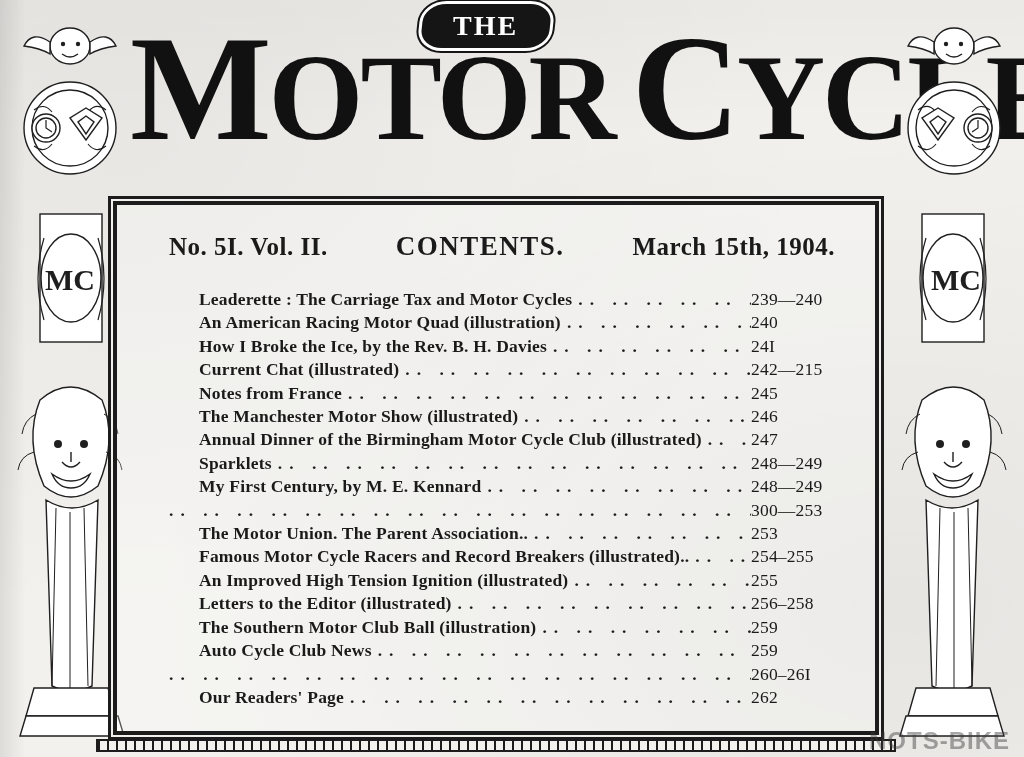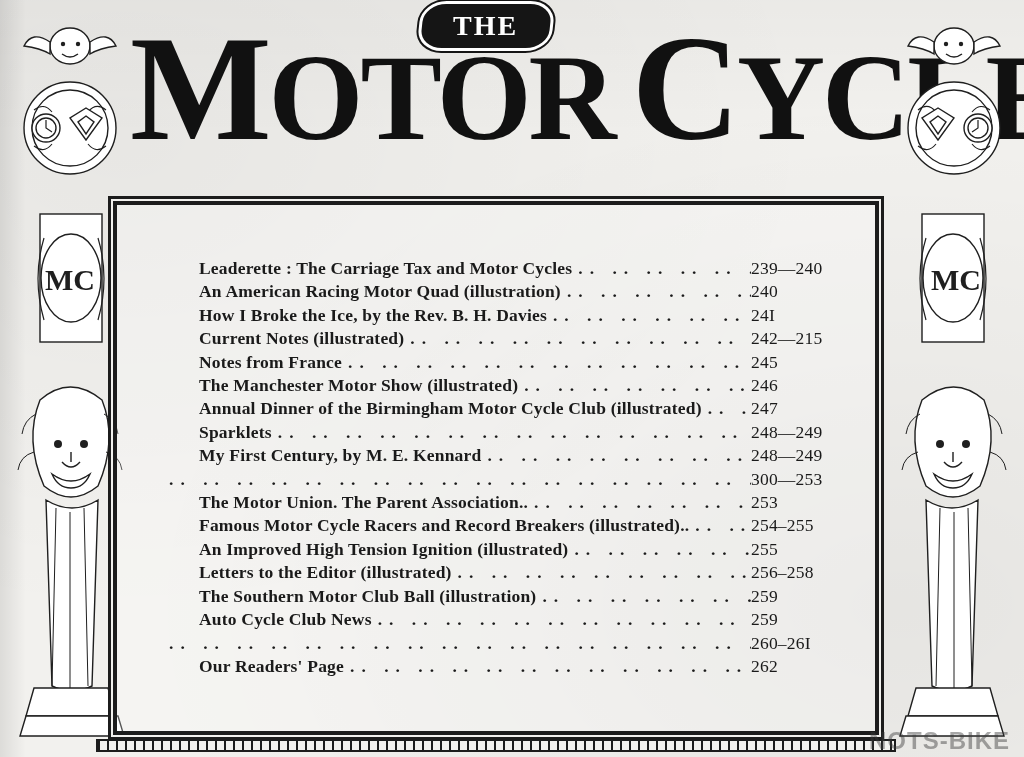--- a/index.html
+++ b/index.html
@@ -269,39 +269,44 @@
       <text x="72" y="290" font-family="Liberation Serif, serif" font-size="30" font-weight="bold" fill="#1f1f1f" text-anchor="middle">MC</text>
     </svg>
   </div>
 
   <svg style="position:absolute;left:0;top:0;width:140px;height:757px;pointer-events:none;">
     <text x="70" y="290" font-family="Liberation Serif, serif" font-size="30" font-weight="bold" fill="#1f1f1f" text-anchor="middle">MC</text>
   </svg>
 
   <div class="frame">
     <div class="frame-inner">
+      <div class="header-row">
+        <div class="issue">No. 5I.  Vol. II.</div>
+        <div class="contents-word">CONTENTS.</div>
+        <div class="issue-date">March 15th, 1904.</div>
+      </div>
 
       <div class="toc">
         <div class="toc-row">
           <span class="toc-title">Leaderette : The Carriage Tax and Motor Cycles</span>
           <span class="toc-dots">.. .. .. .. .. .. .. .. .. .. .. .. .. .. .. .. .. .. ..</span>
           <span class="toc-page">239—240</span>
         </div>
         <div class="toc-row">
           <span class="toc-title">An American Racing Motor Quad  (illustration)</span>
           <span class="toc-dots">.. .. .. .. .. .. .. .. .. .. .. .. .. .. .. .. .. .. ..</span>
           <span class="toc-page">240</span>
         </div>
         <div class="toc-row">
           <span class="toc-title">How I Broke the Ice, by the Rev. B. H. Davies</span>
           <span class="toc-dots">.. .. .. .. .. .. .. .. .. .. .. .. .. .. .. .. .. .. ..</span>
           <span class="toc-page">24I</span>
         </div>
         <div class="toc-row">
-          <span class="toc-title">Current Notes (illustrated)</span>
+          <span class="toc-title">Current Chat (illustrated)</span>
           <span class="toc-dots">.. .. .. .. .. .. .. .. .. .. .. .. .. .. .. .. .. .. ..</span>
           <span class="toc-page">242—215</span>
         </div>
         <div class="toc-row">
           <span class="toc-title">Notes from France</span>
           <span class="toc-dots">.. .. .. .. .. .. .. .. .. .. .. .. .. .. .. .. .. .. ..</span>
           <span class="toc-page">245</span>
         </div>
         <div class="toc-row">
           <span class="toc-title">The Manchester Motor Show (illustrated)</span>

